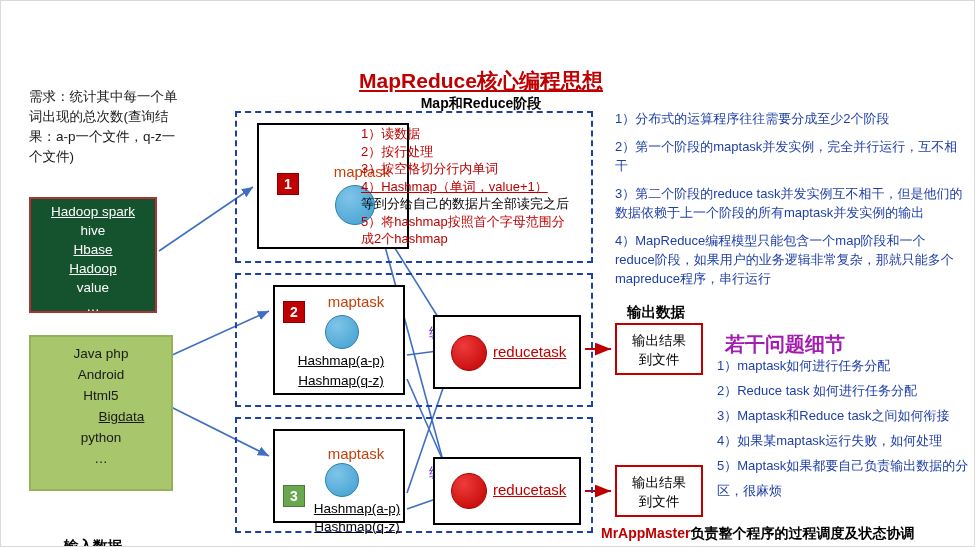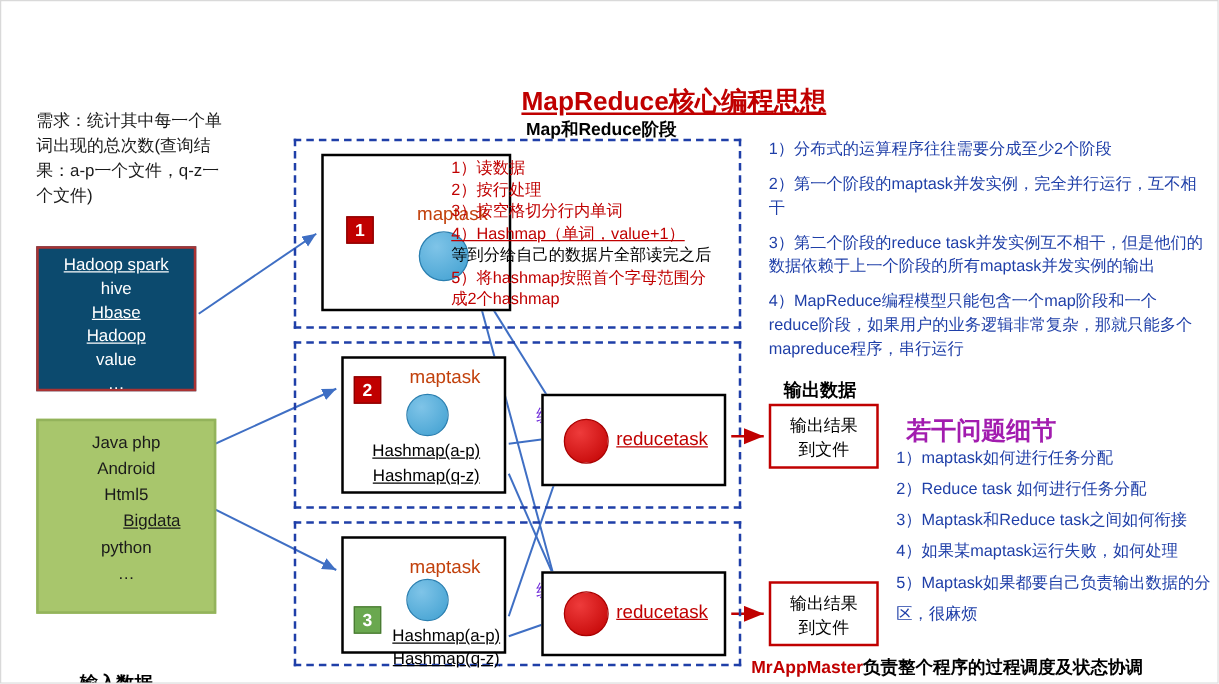--- a/index.html
+++ b/index.html
@@ -23,41 +23,41 @@
 
   
   .req-text {
     left: 28px; top: 86px; width: 150px;
     font-size: 13.5px; line-height: 20px; color: #1a1a1a;
   }
 
   
   .box-red {
     left: 28px; top: 196px; width: 128px; height: 116px;
-    background: #0c4a6e; border: 2px solid #a33; color: #ffffff;
+    background: #14532d; border: 2px solid #a33; color: #ffffff;
     text-align: center; font-size: 13.5px; line-height: 19px;
     padding-top: 3px;
   }
   .box-red .u { text-decoration: underline; }
   .box-green {
     left: 28px; top: 334px; width: 144px; height: 156px;
     background: #a8c66c; border: 2px solid #93b35b; color: #1a1a1a;
     text-align: center; font-size: 13.5px; line-height: 21px;
     padding-top: 6px;
   }
   .box-green .u { text-decoration: underline; padding-left: 41px; }
   .input-label {
     left: 28px; top: 496px; width: 128px;
     text-align: center; font-size: 14.5px; font-weight: bold; color: #000; margin-top: 40px;
   }
 
   
   .main-title {
     left: 300px; top: 66px; width: 360px;
-    text-align: right; font-size: 21px; font-weight: bold;
+    text-align: center; font-size: 21px; font-weight: bold;
     color: #c00000; text-decoration: underline;
   }
   .sub-title {
     left: 300px; top: 94px; width: 360px;
     text-align: center; font-size: 14px; font-weight: bold; color: #000;
   }
 
   
   .dashed {
     border: 2px dashed #1f3fa8;

